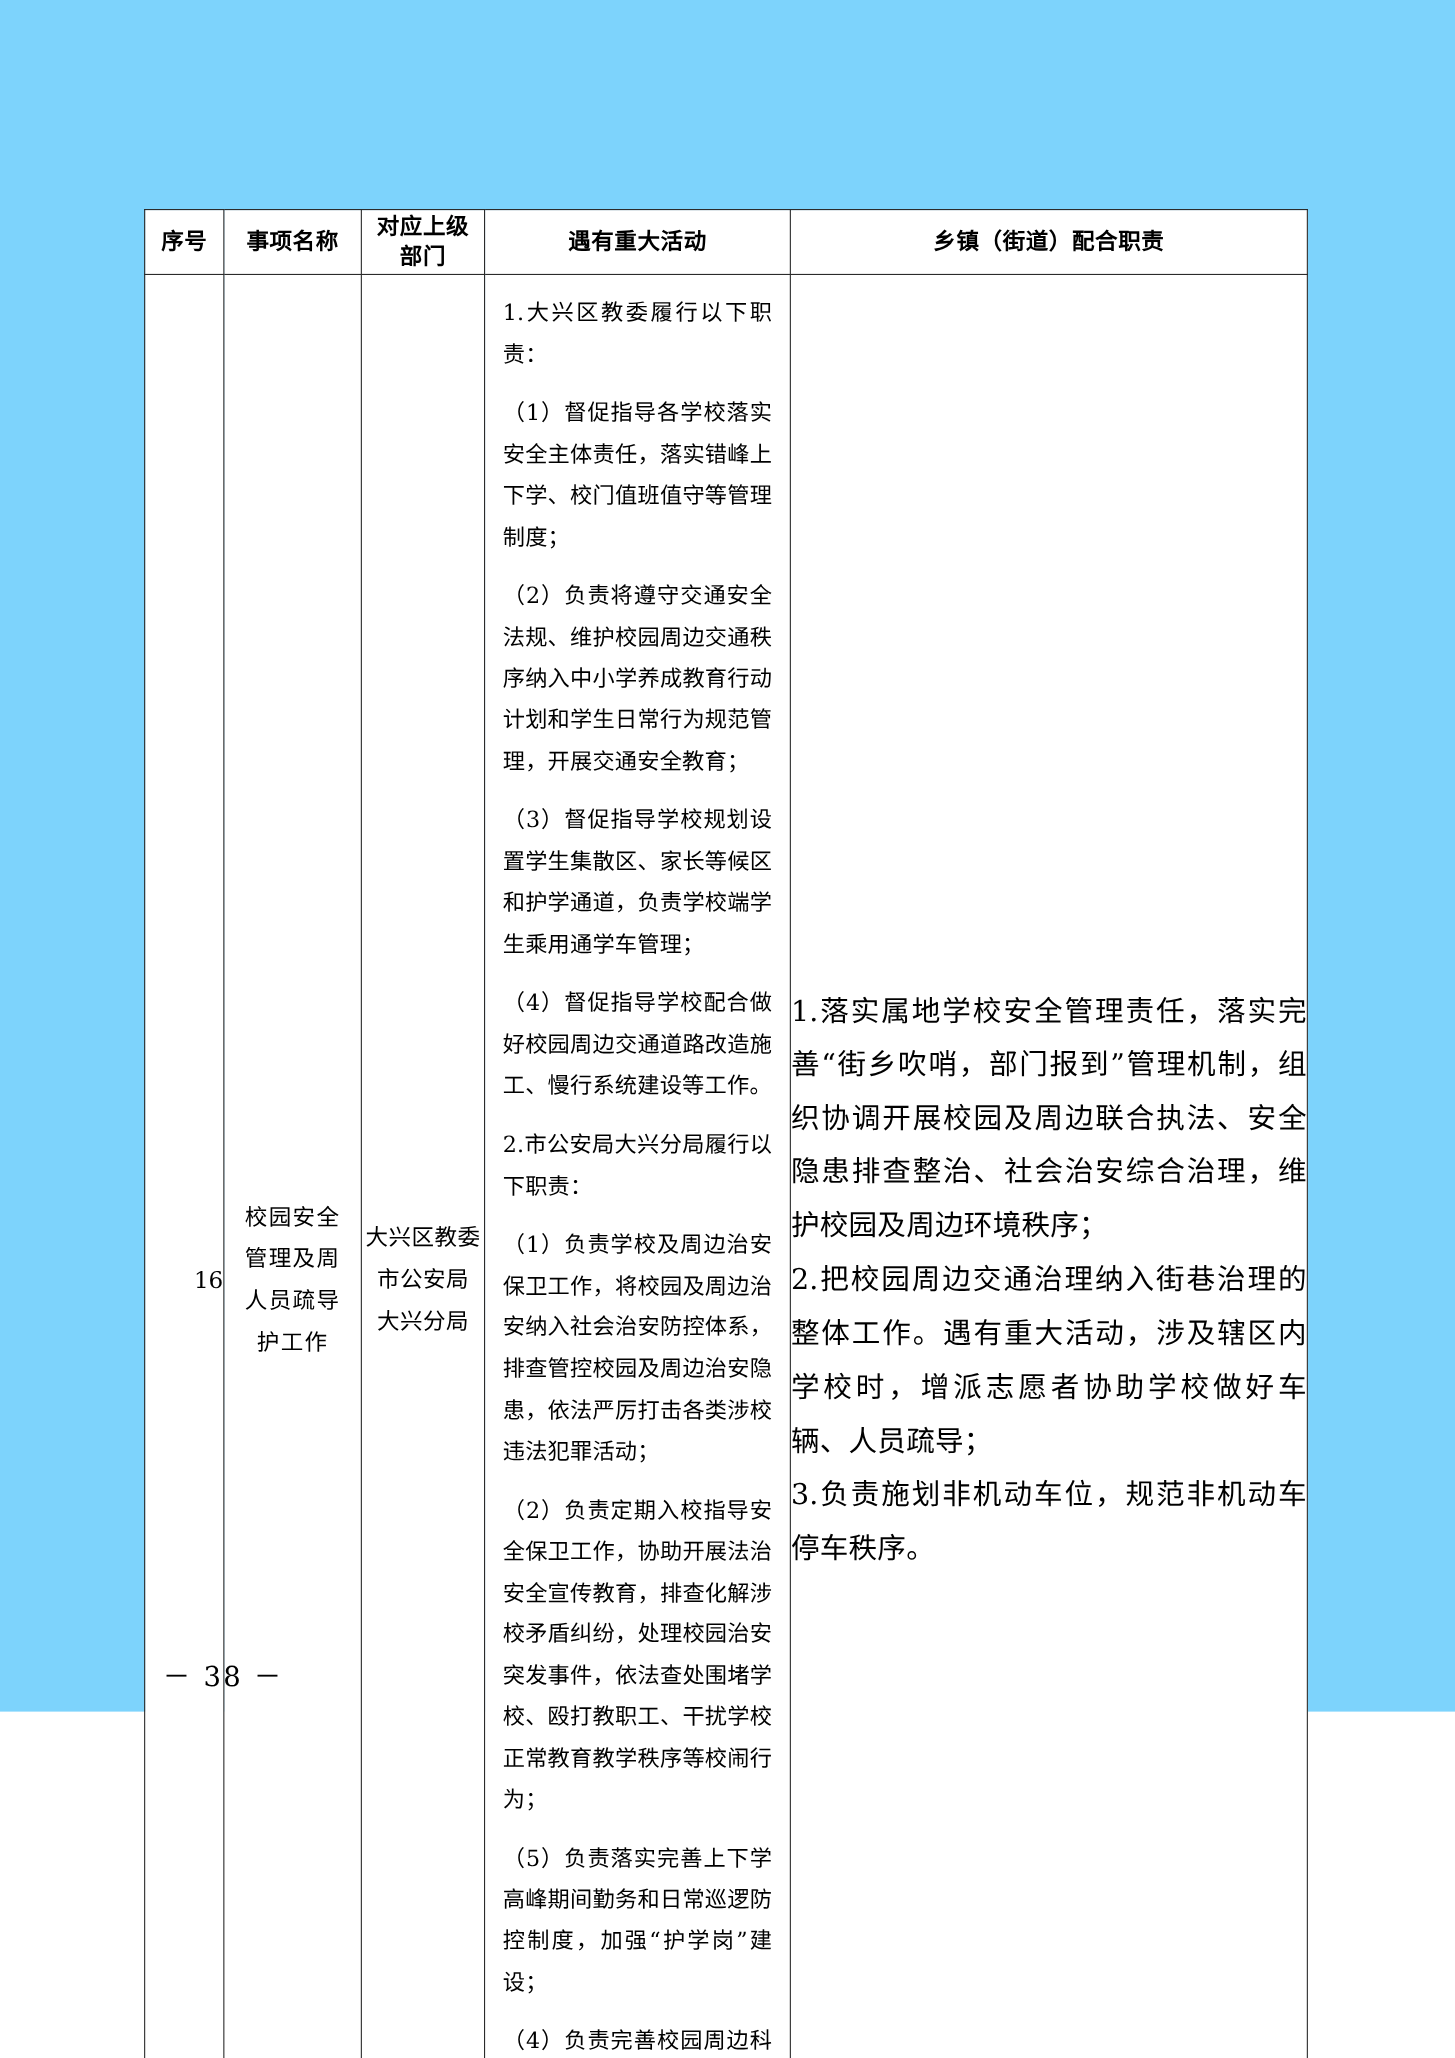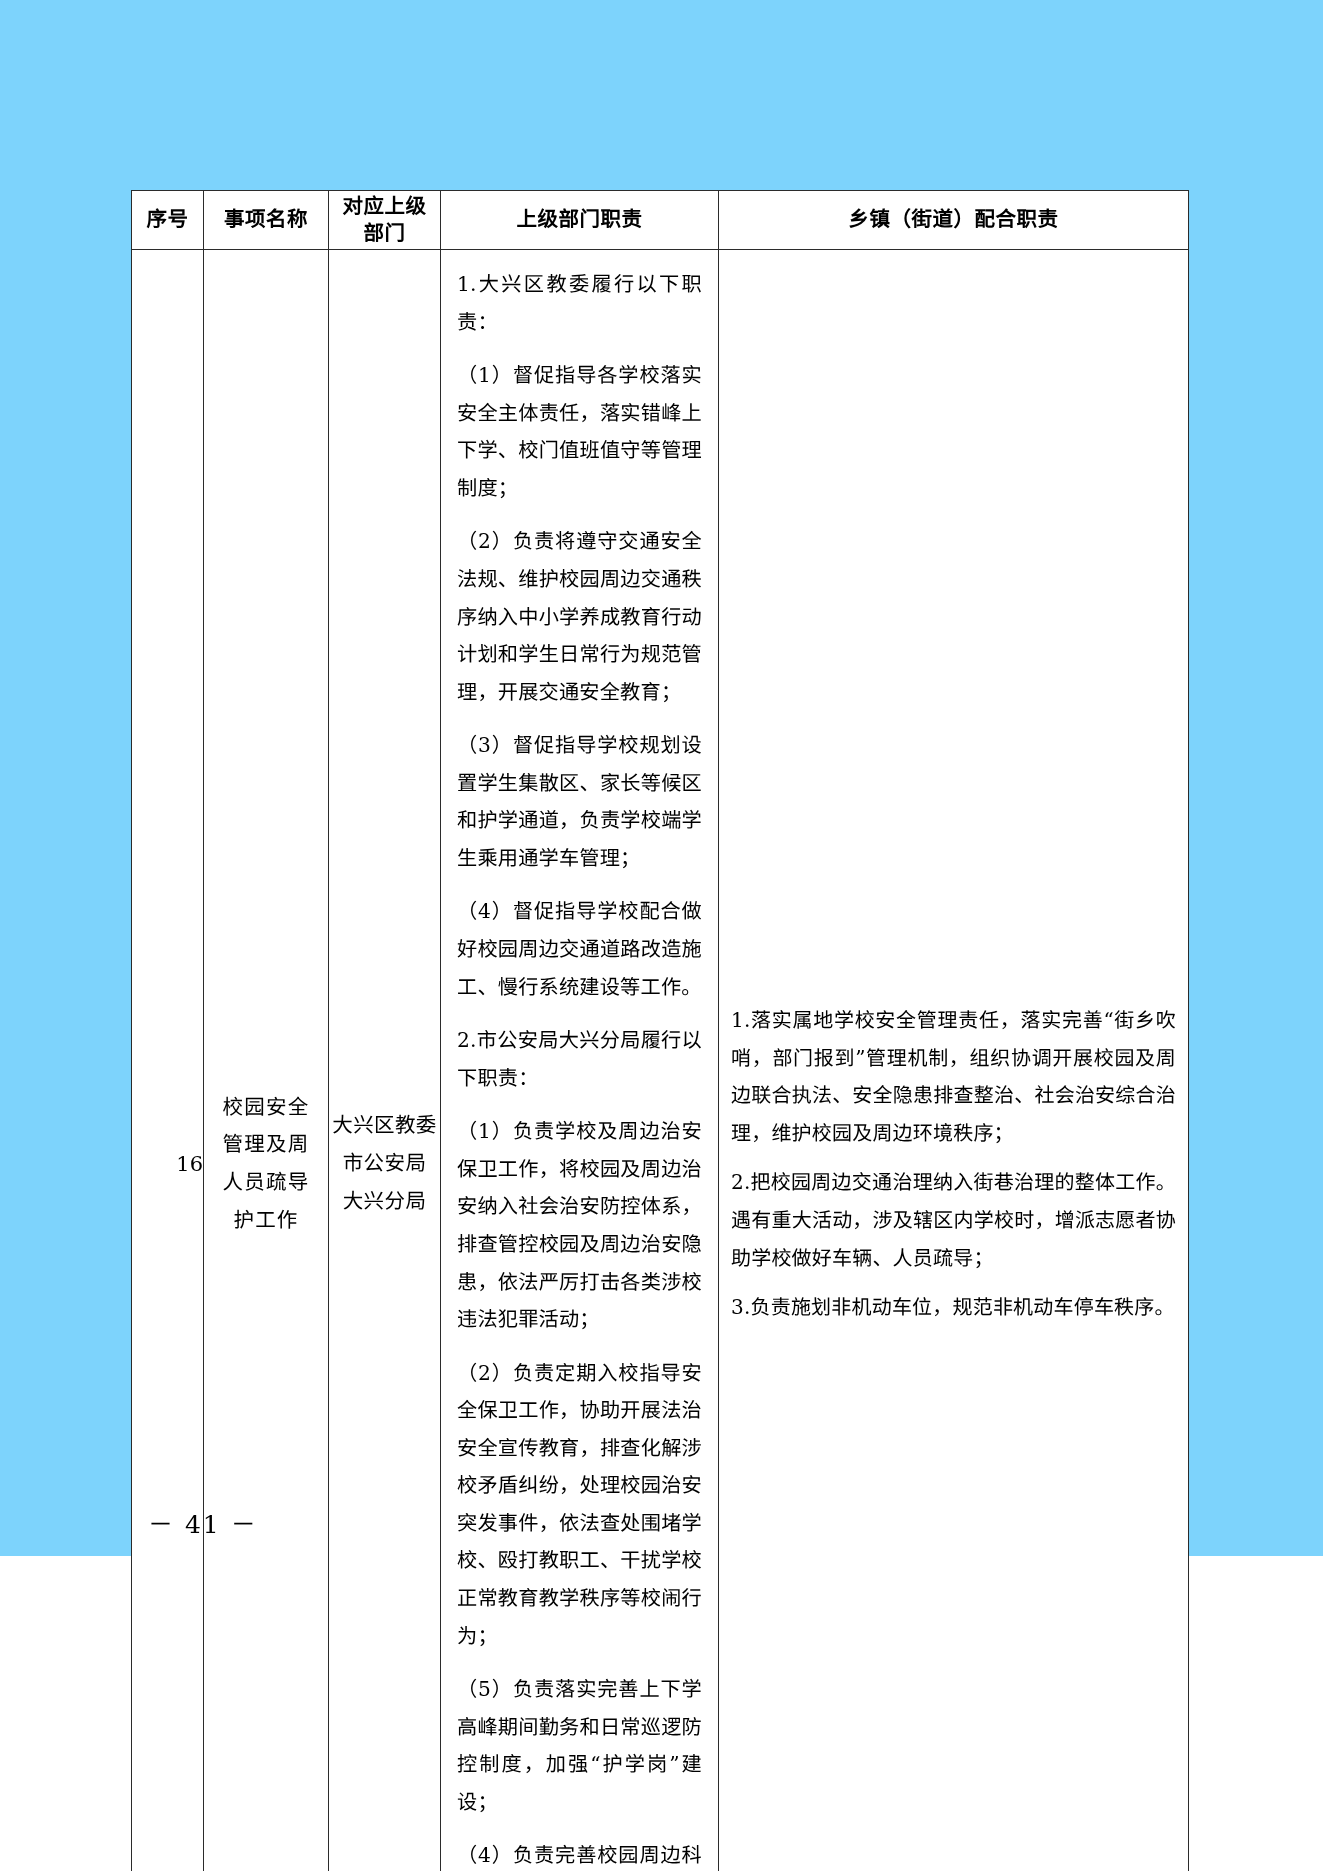--- a/index.html
+++ b/index.html
@@ -112,26 +112,26 @@
     line-height: 1.86;
     letter-spacing: 0.2px;
     text-align: justify;
     text-justify: inter-ideograph;
     margin: 16px;
     white-space: normal;
     word-break: break-all;
   }
 
   .town-para {
-    font-size: 20px;
+    font-size: 26px;
     line-height: 1.88;
     letter-spacing: 0.2px;
     text-align: justify;
     text-justify: inter-ideograph;
-    margin: 12px;
+    margin: 0;
     word-break: break-all;
   }
 
   
   .page-number {
     position: absolute;
     left: 148px;
     top: 1504px;
     font-size: 25px;
     font-family: "DejaVu Serif", "Liberation Serif", serif;
@@ -157,21 +157,21 @@
         <col class="col-town">
       </colgroup>
       <thead>
         <tr>
           <th class="hdr-cell">序号</th>
           <th class="hdr-cell">事项名称</th>
           <th class="hdr-cell two-line">
             <div>对应上级</div>
             <div>部门</div>
           </th>
-          <th class="hdr-cell">上级部门职责</th>
+          <th class="hdr-cell">遇有重大活动</th>
           <th class="hdr-cell">乡镇（街道）配合职责</th>
         </tr>
       </thead>
       <tbody>
         <tr>
           <td class="cell-no">16</td>
           <td class="cell-item">
             <div class="item-lines">
                 <span>校园安全</span>
                 <span>管理及周</span>
@@ -205,15 +205,15 @@
                 <p class="town-para">1.落实属地学校安全管理责任，落实完善“街乡吹哨，部门报到”管理机制，组织协调开展校园及周边联合执法、安全隐患排查整治、社会治安综合治理，维护校园及周边环境秩序；</p>
                 <p class="town-para">2.把校园周边交通治理纳入街巷治理的整体工作。遇有重大活动，涉及辖区内学校时，增派志愿者协助学校做好车辆、人员疏导；</p>
                 <p class="town-para">3.负责施划非机动车位，规范非机动车停车秩序。</p>
               </div>
           </td>
         </tr>
       </tbody>
     </table>
   </div>
 
-  <div class="page-number">－ 41 －</div>
+  <div class="page-number">－ 38 －</div>
 
 </div>
 
 </body></html>

